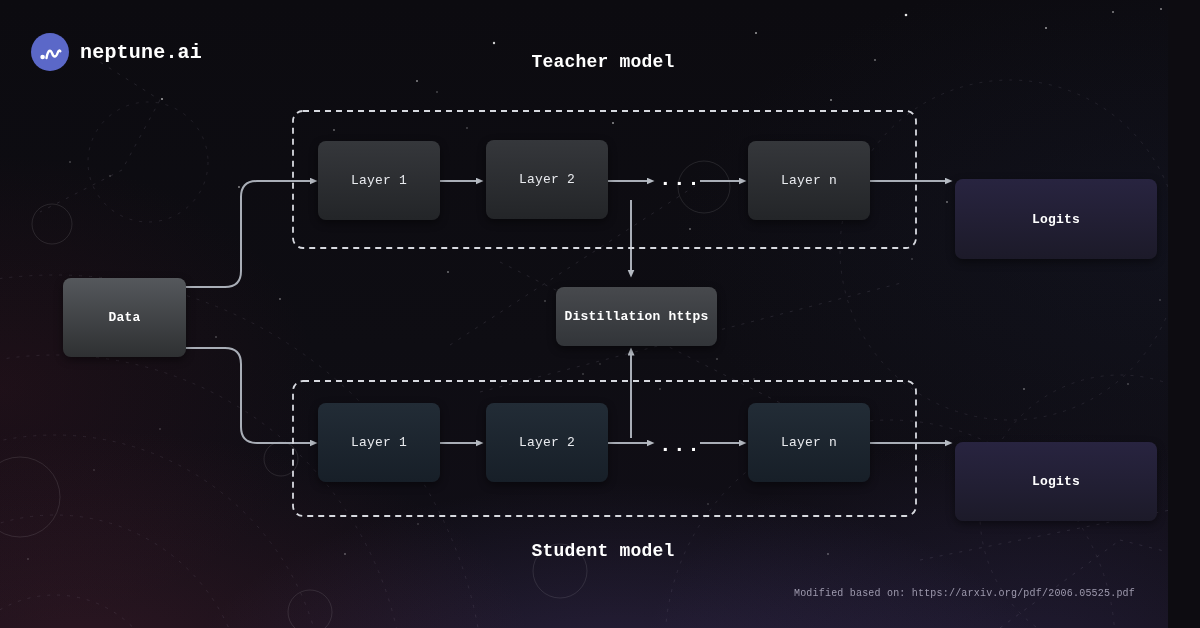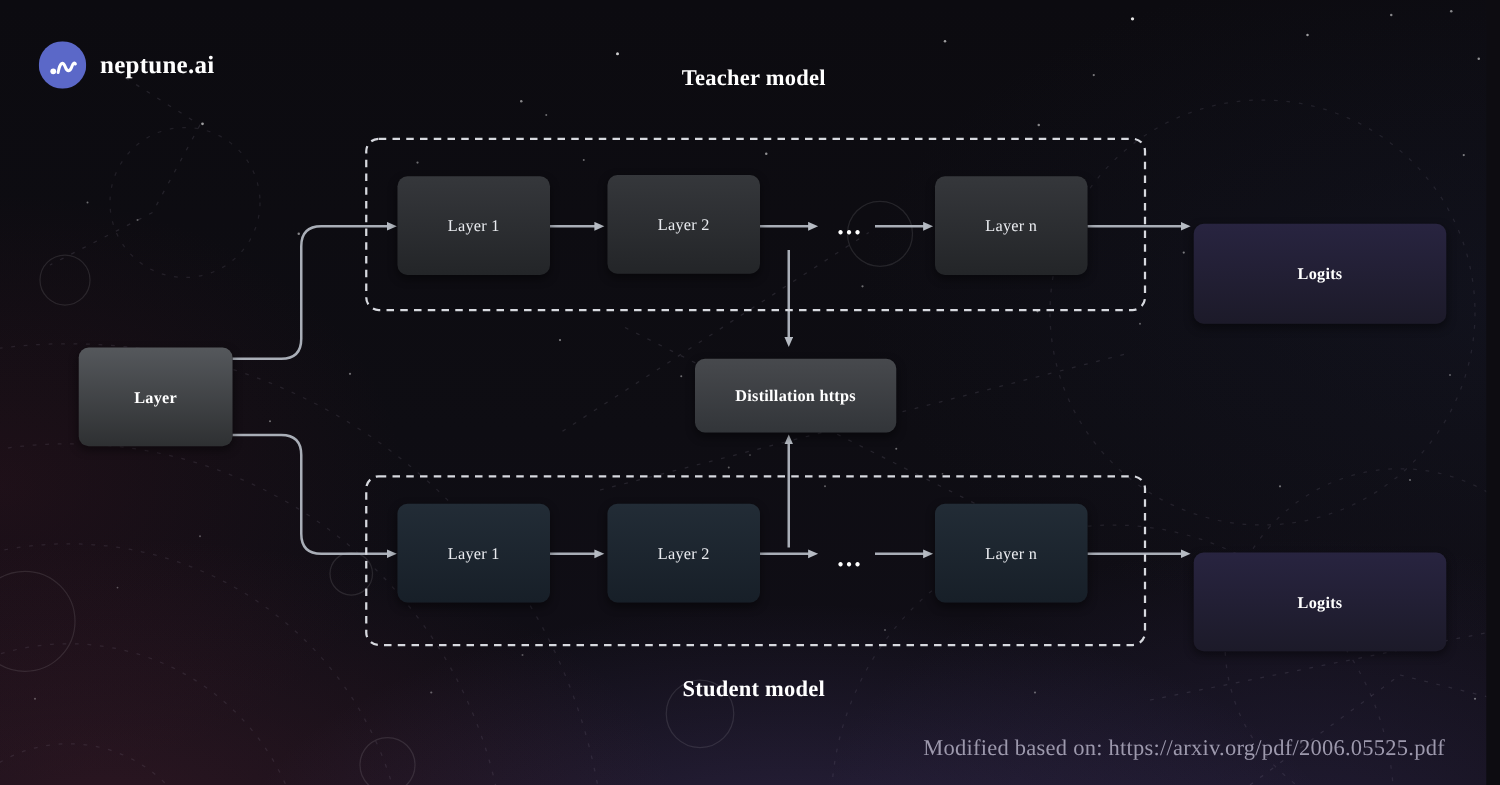--- a/index.html
+++ b/index.html
@@ -1,26 +1,25 @@
 <!DOCTYPE html>
 <html><head>
 <meta charset="utf-8">
 <style>
   html,body{margin:0;padding:0;background:#0d0c11;}
   .canvas{
     position:relative;width:1168px;height:628px;overflow:hidden;
-    font-family:Liberation Serif, serif;
+    font-family:Liberation Mono, monospace;
     background:
       radial-gradient(55% 48% at 7% 102%, rgba(142,52,72,.20), transparent 70%),
       radial-gradient(38% 52% at 0% 62%, rgba(120,32,52,.15), transparent 72%),
       radial-gradient(52% 46% at 53% 110%, rgba(108,88,168,.27), transparent 72%),
       radial-gradient(46% 52% at 88% 106%, rgba(86,72,142,.22), transparent 72%),
       radial-gradient(62% 62% at 102% 38%, rgba(36,46,82,.16), transparent 72%),
       linear-gradient(180deg,#0c0b10 0%,#0e0d13 55%,#110e17 100%);
-    padding-left: 21px;
   }
   .deco, .wires{position:absolute;left:0;top:0;}
   .node{
     position:absolute;display:flex;align-items:center;justify-content:center;
     border-radius:8px;color:#e9ebef;font-size:13px;letter-spacing:.2px;
     box-shadow:0 3px 8px rgba(0,0,0,.45);
   }
   .bold{font-weight:700;color:#fff;}
   .teacher-layer{background:linear-gradient(180deg,#35373b 0%,#232528 100%);}
   .student-layer{background:linear-gradient(180deg,#222c36 0%,#171f28 100%);}
@@ -31,21 +30,21 @@
     position:absolute;color:#ffffff;font-weight:700;font-size:21px;
     letter-spacing:1.5px;text-align:center;
   }
   .section-title{
     position:absolute;width:360px;text-align:center;color:#ffffff;
     font-size:18px;font-weight:700;letter-spacing:.2px;
   }
   .brand{position:absolute;left:31px;top:33px;display:flex;align-items:center;}
   .brand-text{color:#ffffff;font-size:20px;font-weight:700;margin-left:11px;letter-spacing:.2px;}
   .footer-note{
-    position:absolute;right:33px;top:588px;color:#9d99ad;font-size:18px;letter-spacing:.2px;
+    position:absolute;right:33px;top:588px;color:#9d99ad;font-size:10px;letter-spacing:.2px;
   }
 </style>
 </head>
 <body>
 
 <div class="canvas">
 
   <svg class="deco" width="1200" height="628" viewBox="0 0 1200 628">
     <g stroke="#9b92a8" stroke-width="1" fill="none" stroke-dasharray="3 7" opacity="0.14">
       <circle cx="55" cy="705" r="110"></circle>
@@ -163,21 +162,21 @@
       <circle cx="19" cy="19" r="19" fill="#5b68c8"></circle>
       <circle cx="11.6" cy="24" r="2.3" fill="#ffffff"></circle>
       <path d="M15.5 25 C17 16.5,19.6 16,21.2 20.5 C22.7 24.8,25.2 24.4,26.6 20 C27.4 17.5,28.6 16.8,29.3 18.2" stroke="#ffffff" stroke-width="2.4" fill="none" stroke-linecap="round" stroke-linejoin="round"></path>
     </svg>
     <span class="brand-text">neptune.ai</span>
   </div>
 
   <div class="section-title" style="left:423px;top:541px;">Student model</div>
   <div class="section-title" style="left:423px;top:52px;">Teacher model</div>
 
-  <div class="node data-box bold" style="left:63px;top:278px;width:123px;height:79px;">Layer</div>
+  <div class="node data-box bold" style="left:63px;top:278px;width:123px;height:79px;">Data</div>
 
   <div class="node teacher-layer" style="left:318px;top:141px;width:122px;height:79px;">Layer 1</div>
   <div class="node teacher-layer" style="left:486px;top:140px;width:122px;height:79px;">Layer 2</div>
   <div class="ellipsis" style="left:659px;top:168px;width:42px;">...</div>
   <div class="node teacher-layer" style="left:748px;top:141px;width:122px;height:79px;">Layer n</div>
   <div class="node logits-box bold" style="left:955px;top:140px;width:202px;height:80px;">Logits</div>
 
   <div class="node distill-box bold" style="left:556px;top:287px;width:161px;height:59px;">Distillation https</div>
 
   <div class="node student-layer" style="left:318px;top:403px;width:122px;height:79px;">Layer 1</div>

